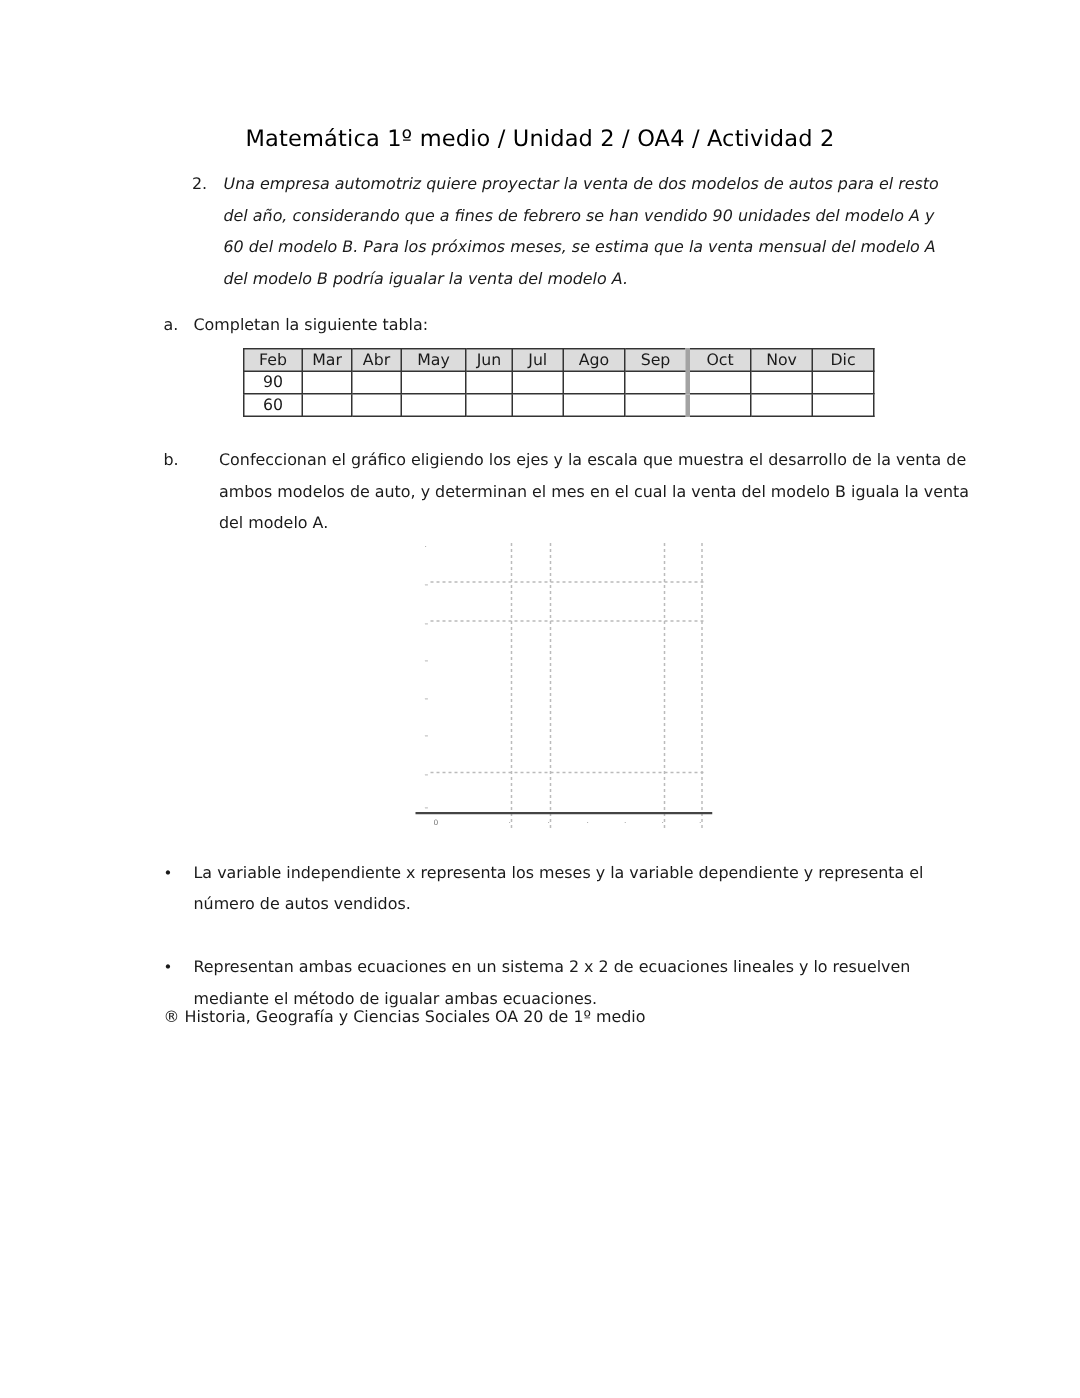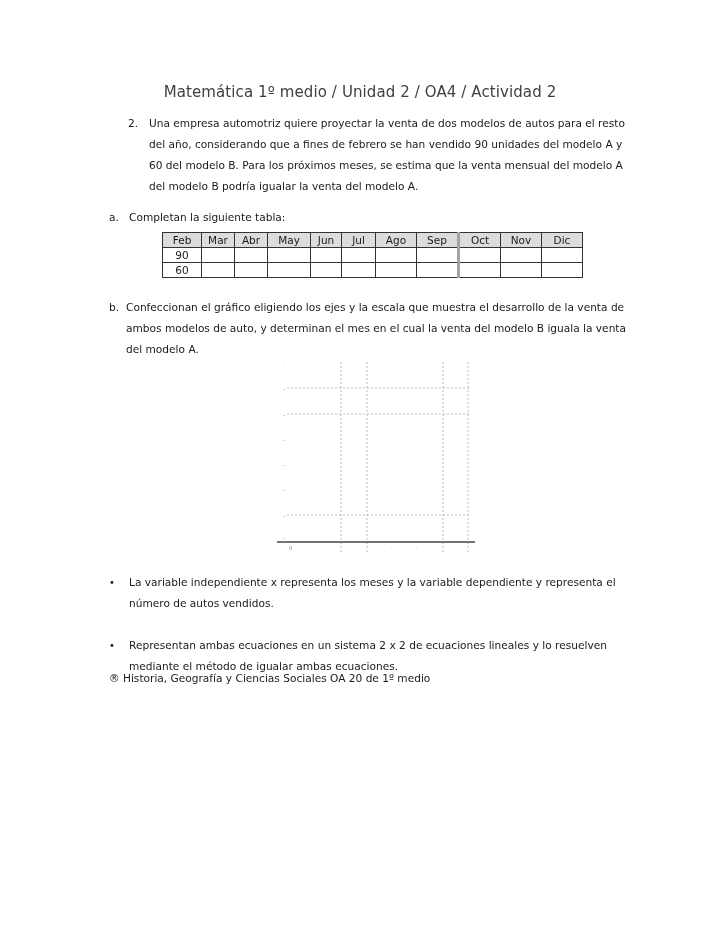--- a/index.html
+++ b/index.html
@@ -2,21 +2,21 @@
 <html><head>
   <meta charset="utf-8">
   <style>
     html, body { margin: 0; padding: 0; background: #ffffff; }
     body {
       width: 720px; height: 932px; position: relative; overflow: hidden;
       font-family: "DejaVu Sans", sans-serif; color: #1a1a1a;
     }
     .title {
       position: absolute; left: 0; top: 83px; width: 720px; text-align: center;
-      font-size: 15px; color: #404040; letter-spacing: 0.1px;
+      font-size: 15px; color: #000000; letter-spacing: 0.1px;
     }
     .para { position: absolute; font-size: 10.6px; line-height: 21px; }
     .num { position: absolute; font-size: 10.6px; line-height: 21px; }
     table.months {
       position: absolute; left: 162px; top: 232px; border-collapse: collapse;
       font-size: 10.5px;
     }
     table.months td {
       border: 1px solid #333; height: 14px; padding: 0; text-align: center;
       line-height: 14px;
@@ -26,21 +26,21 @@
     .graph { position: absolute; left: 275px; top: 358px; width: 200px; height: 200px; }
     .footer-note { position: absolute; left: 109px; top: 672px; font-size: 10.6px; font-weight: normal; }
     .bullet { position: absolute; font-size: 10px; }
   </style>
 </head>
 <body>
 
 <div class="title">Matemática 1º medio / Unidad 2 / OA4 / Actividad 2</div>
 
 <div class="num" style="left:128px; top:113px;">2.</div>
-<div class="para" style="left:149px; top:113px; width:500px;">
+<div class="para" style="left:149px; top:113px; width:500px;font-style:italic;">
   <div>Una empresa automotriz quiere proyectar la venta de dos modelos de autos para el resto</div>
   <div>del año, considerando que a fines de febrero se han vendido 90 unidades del modelo A y</div>
   <div>60 del modelo B. Para los próximos meses, se estima que la venta mensual del modelo A</div>
   <div>del modelo B podría igualar la venta del modelo A.</div>
 </div>
 
 <div class="num" style="left:109px; top:207px;">a.</div>
 <div class="para" style="left:129px; top:207px;">Completan la siguiente tabla:</div>
 
 <table class="months">
@@ -81,21 +81,21 @@
     <td></td>
     <td class="thick"></td>
     <td></td>
     <td></td>
     <td></td>
   </tr>
 </tbody>
   </table>
 
 <div class="num" style="left:109px; top:297px;">b.</div>
-<div class="para" style="left:126px; top:297px; width:520px;">
+<div class="para" style="left:146px; top:297px; width:520px;">
   <div>Confeccionan el gráfico eligiendo los ejes y la escala que muestra el desarrollo de la venta de</div>
   <div>ambos modelos de auto, y determinan el mes en el cual la venta del modelo B iguala la venta</div>
   <div>del modelo A.</div>
 </div>
 
 <svg class="graph" viewBox="0 0 200 200" width="200" height="200">
   <g stroke="#bbbbbb" stroke-width="1" stroke-dasharray="2,2" fill="none">
     <line x1="66" y1="4" x2="66" y2="196"></line>
     <line x1="92" y1="4" x2="92" y2="196"></line>
     <line x1="168" y1="4" x2="168" y2="196"></line>

